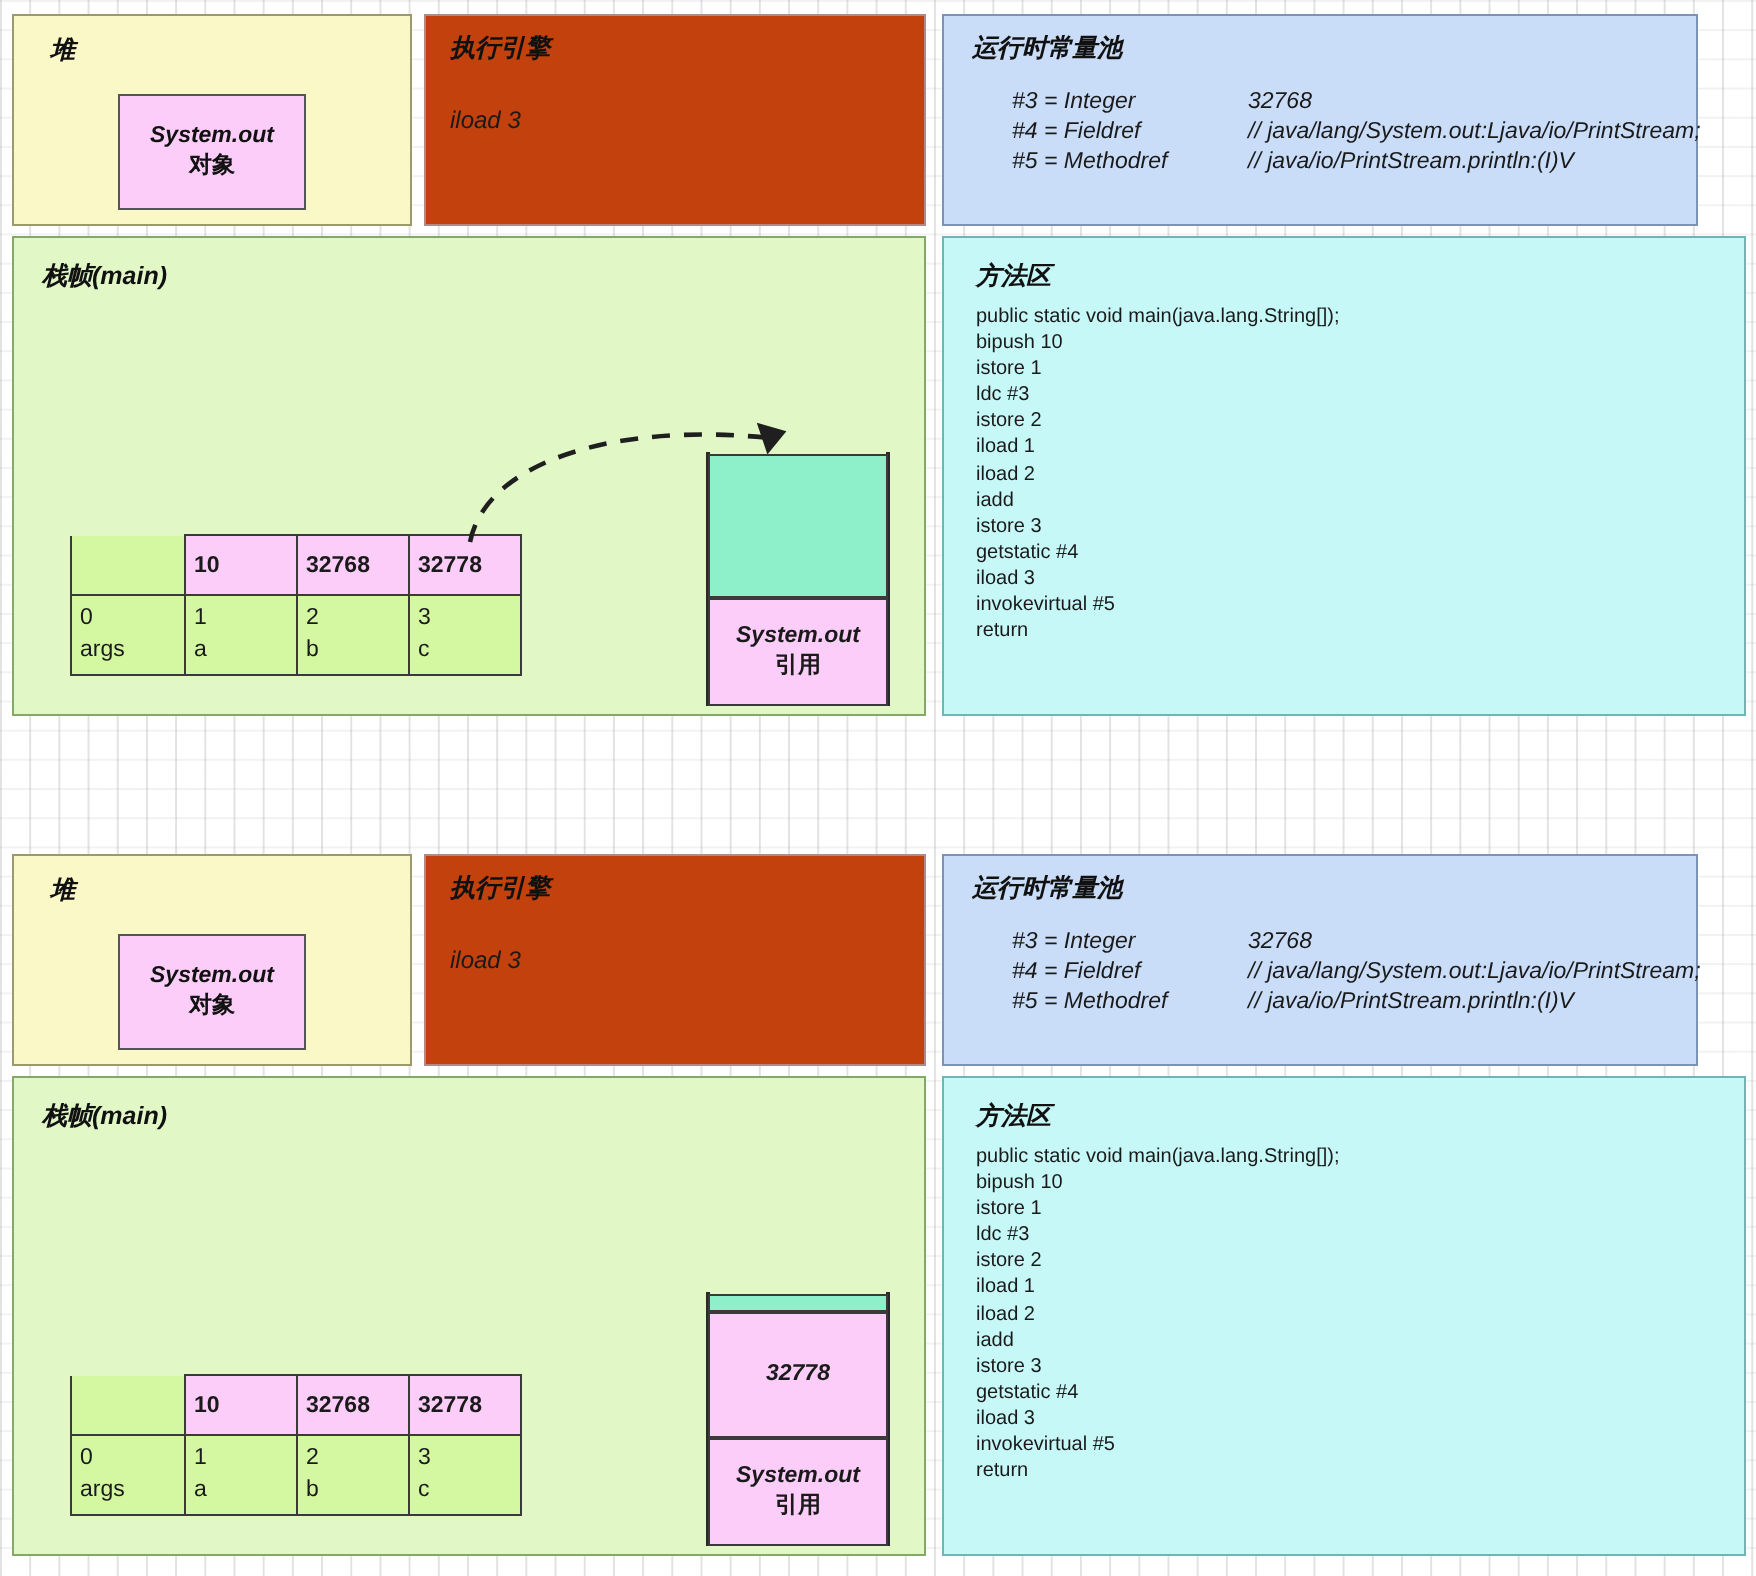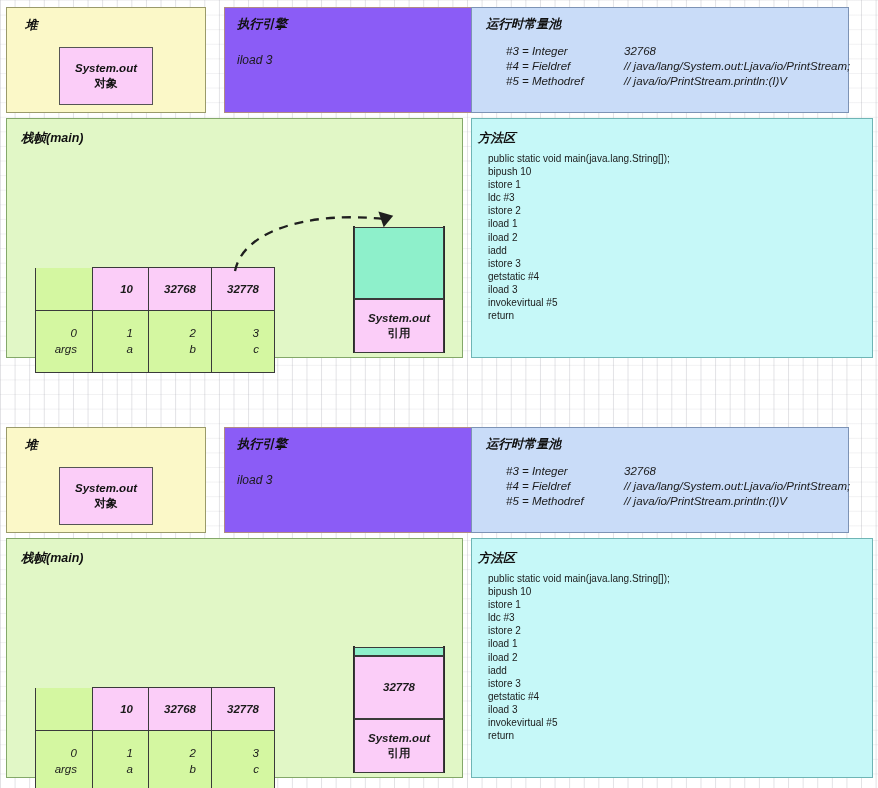--- a/index.html
+++ b/index.html
@@ -60,23 +60,22 @@
     display: flex; flex-direction: column;
     align-items: center; justify-content: center;
     font-style: italic; font-weight: bold;
     font-size: 11.5px; color: #111; line-height: 1.28;
   }
   .sysout-obj .cn { font-style: normal; }
 
   
   .engine {
     left: 212px; top: 3px; width: 251px; height: 106px;
-    background: #8b5cf6;
+    background: #c2410c;
     border-color: #b08a86;
-    margin-left: 12px;
   }
   .engine .ptitle { left: 12px; top: 8px; }
   .engine .instr {
     position: absolute; left: 12px; top: 45px;
     font-style: italic; font-size: 12px; color: #1a1a1a;
   }
 
   
   .rcpool {
     left: 471px; top: 3px; width: 378px; height: 106px;
@@ -103,25 +102,24 @@
   .frame .ptitle { left: 14px; top: 11px; font-style: italic; }
 
   
   .locals {
     position: absolute;
     left: 28px; top: 148px;
     border-collapse: collapse;
   }
   .locals td {
     border: 1px solid #3a3a3a;
-    text-align: right;
-    font-style: italic;
+    text-align: left;
     font-size: 11.5px;
     color: #1a1a1a;
-    padding: 15px;
+    padding: 4px;
     box-sizing: border-box;
   }
   .locals .valrow td { height: 30px; background: #fbcdf8; font-weight: bold; }
   .locals .valrow td.blank {
     background: #d4f7a1;
     border-top: none; border-left: none; border-right: none;
     border-bottom: 1px solid #3a3a3a;
     position: relative;
   }
   .locals .valrow td.blank::before {
@@ -166,21 +164,21 @@
     position: absolute; left: 0; top: 0; width: 457px; height: 240px;
     pointer-events: none;
   }
 
   
   .metharea {
     left: 471px; top: 114px; width: 402px; height: 240px;
     background: #c6f8f8;
     border-color: #6fb5b5;
   }
-  .metharea .ptitle { left: 6px; top: 11px; }
+  .metharea .ptitle { left: 16px; top: 11px; }
   .metharea .code {
     position: absolute; left: 16px; top: 33px;
     font-size: 10px; color: #1a1a1a;
     line-height: 1.31;
   }
   .metharea .code div { white-space: nowrap; }
 </style>
 </head>
 <body>
 

